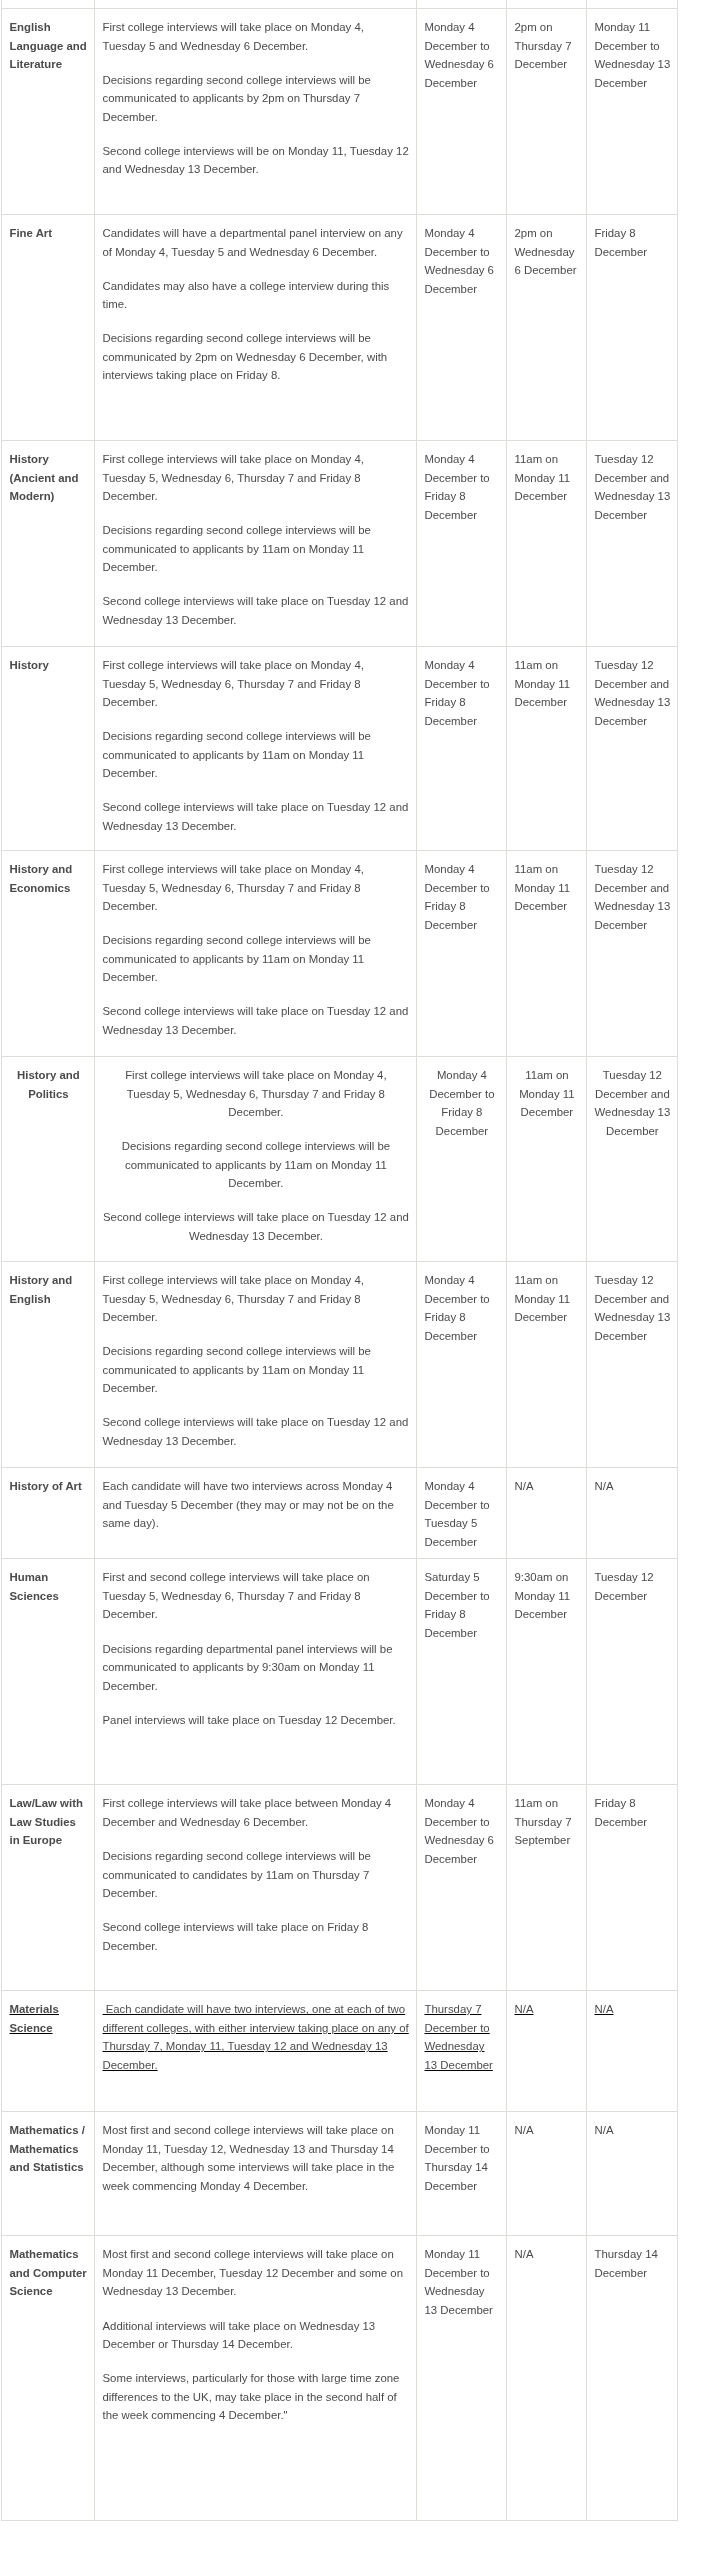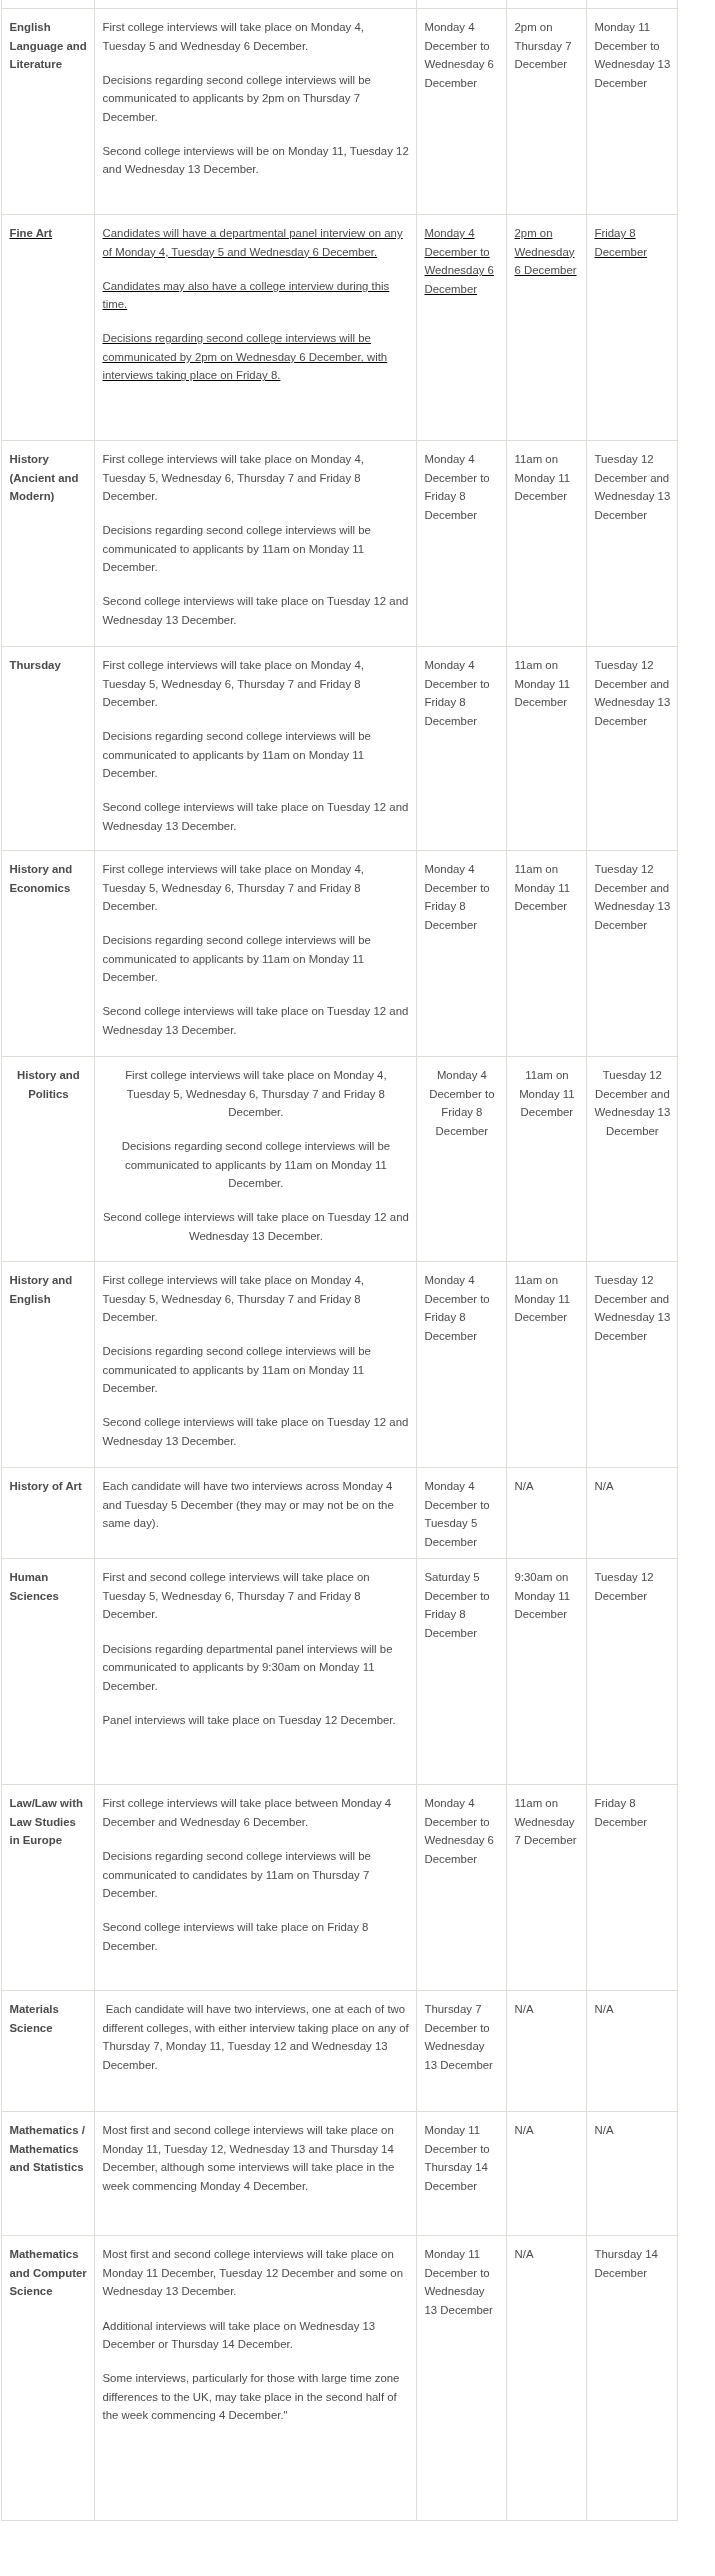--- a/index.html
+++ b/index.html
@@ -55,21 +55,21 @@
     <td class="col-subject">English Language and Literature</td>
     <td class="col-desc">
           <p>First college interviews will take place on Monday 4, Tuesday 5 and Wednesday 6 December.</p>
           <p>Decisions regarding second college interviews will be communicated to applicants by 2pm on Thursday 7 December.</p>
           <p>Second college interviews will be on Monday 11, Tuesday 12 and Wednesday 13 December.</p>
         </td>
     <td class="col-dates">Monday 4 December to Wednesday 6 December</td>
     <td class="col-decision">2pm on Thursday 7 December</td>
     <td class="col-second">Monday 11 December to Wednesday 13 December</td>
   </tr>
-      <tr style="height: 226px; text-decoration: underline;">
+      <tr style="height: 226px;">
     <td class="col-subject">Fine Art</td>
     <td class="col-desc">
           <p>Candidates will have a departmental panel interview on any of Monday 4, Tuesday 5 and Wednesday 6 December.</p>
           <p>Candidates may also have a college interview during this time.</p>
           <p>Decisions regarding second college interviews will be communicated by 2pm on Wednesday 6 December, with interviews taking place on Friday 8.</p>
         </td>
     <td class="col-dates">Monday 4 December to Wednesday 6 December</td>
     <td class="col-decision">2pm on Wednesday 6 December</td>
     <td class="col-second">Friday 8 December</td>
   </tr>
@@ -78,21 +78,21 @@
     <td class="col-desc">
           <p>First college interviews will take place on Monday 4, Tuesday 5, Wednesday 6, Thursday 7 and Friday 8 December.</p>
           <p>Decisions regarding second college interviews will be communicated to applicants by 11am on Monday 11 December.</p>
           <p>Second college interviews will take place on Tuesday 12 and Wednesday 13 December.</p>
         </td>
     <td class="col-dates">Monday 4 December to Friday 8 December</td>
     <td class="col-decision">11am on Monday 11 December</td>
     <td class="col-second">Tuesday 12 December and Wednesday 13 December</td>
   </tr>
       <tr style="height: 204px;">
-    <td class="col-subject">Thursday</td>
+    <td class="col-subject">History</td>
     <td class="col-desc">
           <p>First college interviews will take place on Monday 4, Tuesday 5, Wednesday 6, Thursday 7 and Friday 8 December.</p>
           <p>Decisions regarding second college interviews will be communicated to applicants by 11am on Monday 11 December.</p>
           <p>Second college interviews will take place on Tuesday 12 and Wednesday 13 December.</p>
         </td>
     <td class="col-dates">Monday 4 December to Friday 8 December</td>
     <td class="col-decision">11am on Monday 11 December</td>
     <td class="col-second">Tuesday 12 December and Wednesday 13 December</td>
   </tr>
       <tr style="height: 206px;">
@@ -149,24 +149,24 @@
     <td class="col-second">Tuesday 12 December</td>
   </tr>
       <tr style="height: 206px;">
     <td class="col-subject">Law/Law with Law Studies in Europe</td>
     <td class="col-desc">
           <p>First college interviews will take place between Monday 4 December and Wednesday 6 December.</p>
           <p>Decisions regarding second college interviews will be communicated to candidates by 11am on Thursday 7 December.</p>
           <p>Second college interviews will take place on Friday 8 December.</p>
         </td>
     <td class="col-dates">Monday 4 December to Wednesday 6 December</td>
-    <td class="col-decision">11am on Wednesday 7 December</td>
+    <td class="col-decision">11am on Thursday 7 September</td>
     <td class="col-second">Friday 8 December</td>
   </tr>
-      <tr style="height: 121px;">
+      <tr style="height: 121px; text-decoration: underline;">
     <td class="col-subject">Materials Science</td>
     <td class="col-desc">
           <p>&nbsp;Each candidate will have two interviews, one at each of two different colleges, with either interview taking place on any of Thursday 7, Monday 11, Tuesday 12 and Wednesday 13 December.</p>
         </td>
     <td class="col-dates">Thursday 7 December to Wednesday 13 December</td>
     <td class="col-decision">N/A</td>
     <td class="col-second">N/A</td>
   </tr>
       <tr style="height: 124px;">
     <td class="col-subject">Mathematics / Mathematics and Statistics</td>

